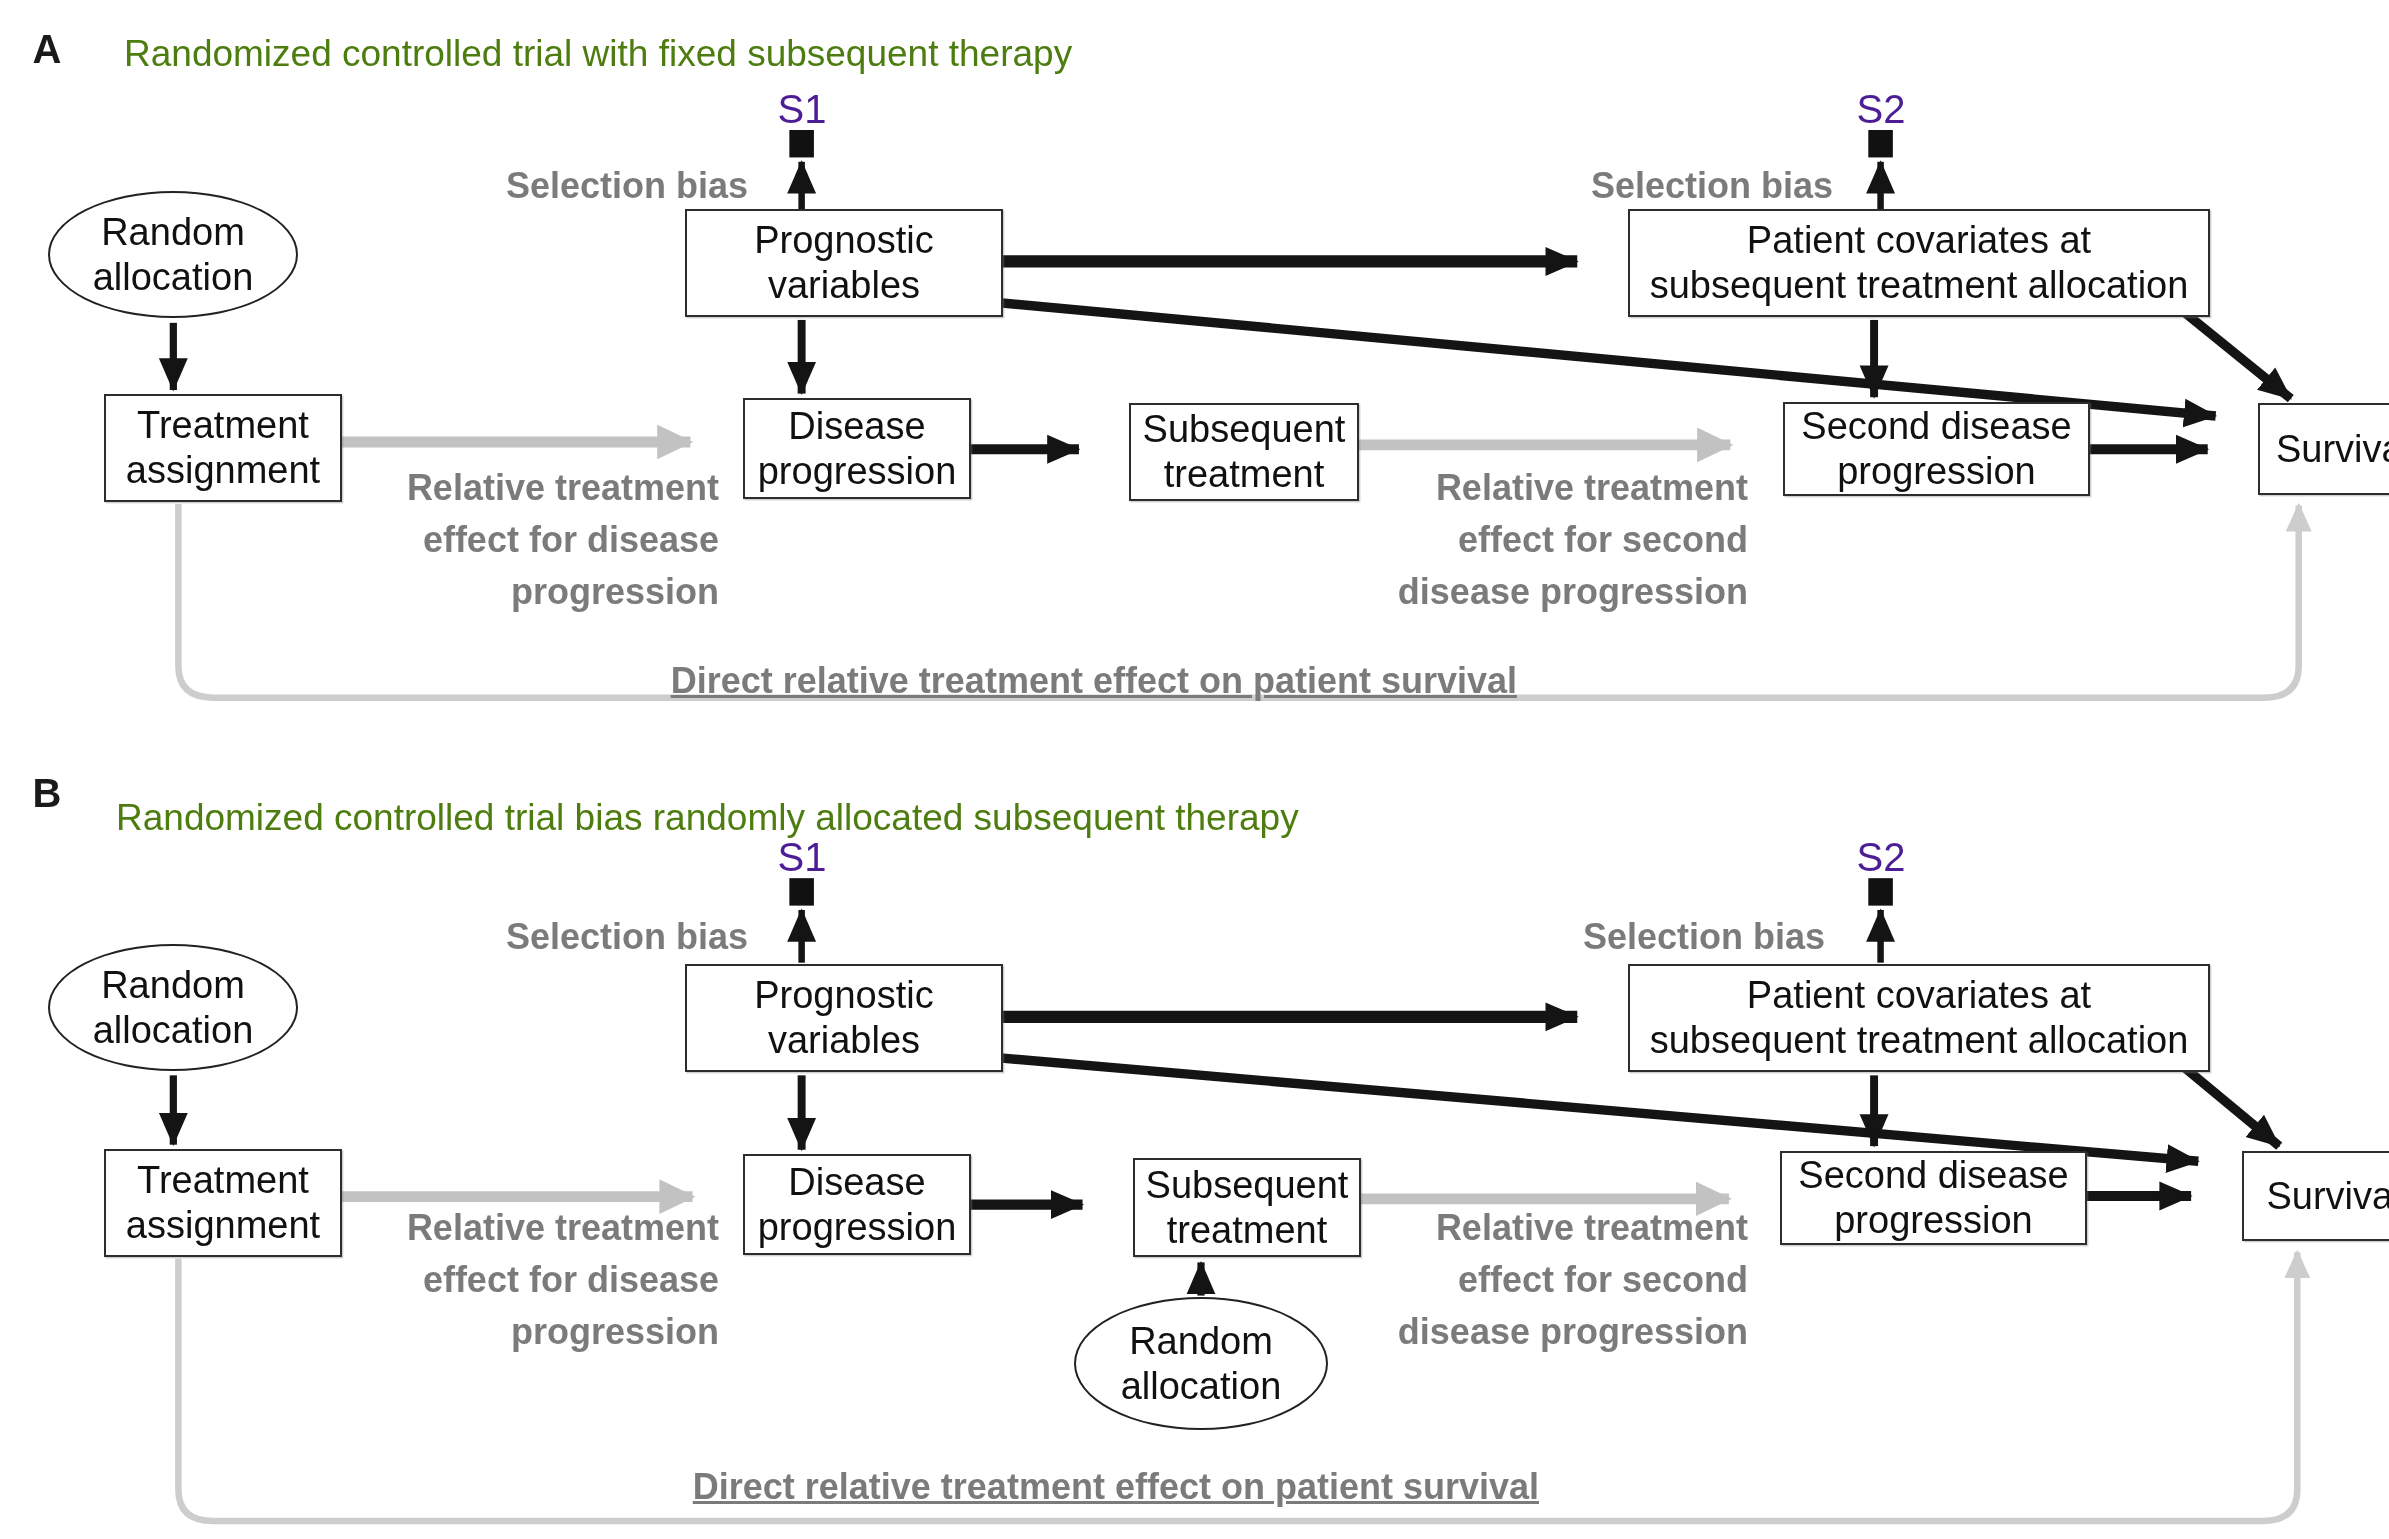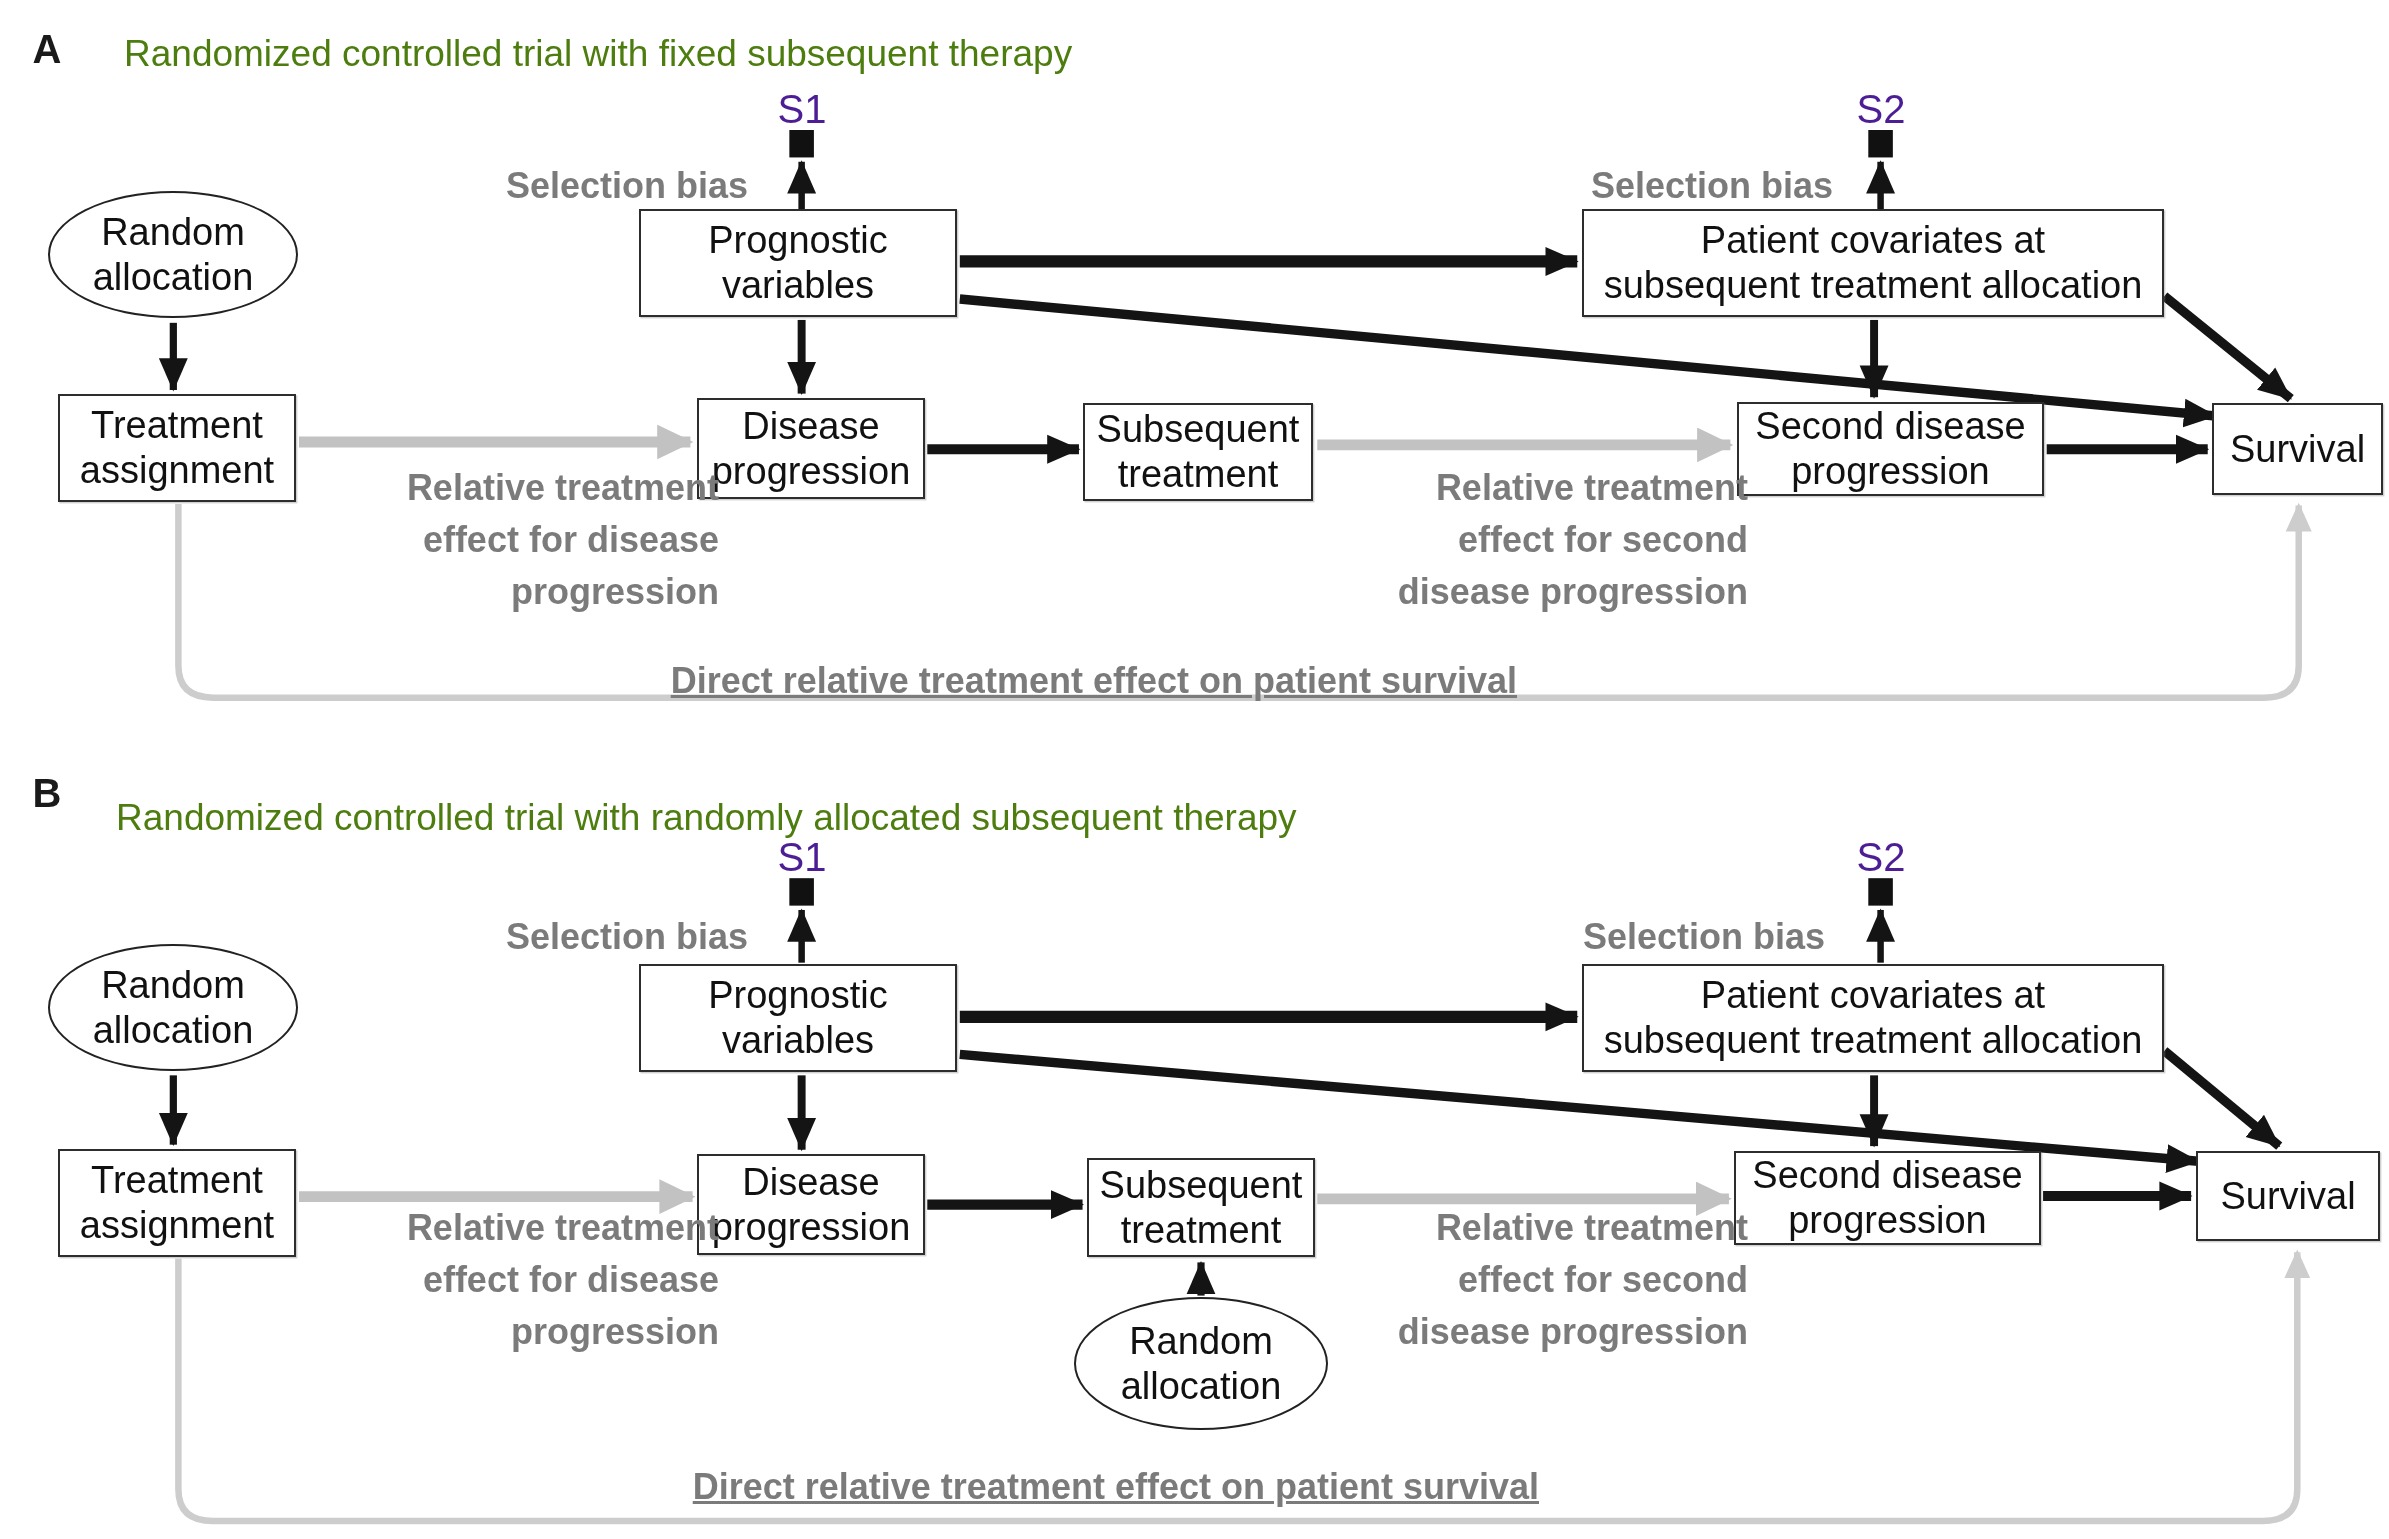--- a/index.html
+++ b/index.html
@@ -18,20 +18,21 @@
   .snode{font-size:40px;color:#4c1d95;text-align:center;}
   .node{
     position:absolute;z-index:2;
     background:#ffffff;
     border:2.9px solid #2d2d2d;
     display:flex;align-items:center;justify-content:center;
     text-align:center;font-size:38px;line-height:45px;color:#111;
     white-space:pre-line;
     box-sizing:border-box;
     box-shadow:1.4px 1.4px 0 rgba(120,120,120,.35);
+    margin-left:46px;
   }
   .ellipse{
     position:absolute;z-index:2;
     background:#ffffff;
     border:2.2px solid #222;
     border-radius:50%;
     display:flex;align-items:center;justify-content:center;
     text-align:center;font-size:38px;line-height:45px;color:#111;
     white-space:pre-line;
     box-sizing:border-box;
@@ -162,21 +163,21 @@
 
   <div class="glabel" id="a-rel1">Relative treatment
 effect for disease
 progression</div>
   <div class="glabel" id="a-rel2">Relative treatment
 effect for second
 disease progression</div>
   <div class="glabel single" id="a-direct">Direct relative treatment effect on patient survival</div>
 
   <div class="txt panel-label" id="b-label">B</div>
-  <div class="txt panel-title" id="b-title">Randomized controlled trial with randomly allocated subsequent therapy</div>
+  <div class="txt panel-title" id="b-title">Randomized controlled trial bias randomly allocated subsequent therapy</div>
   <div class="txt snode" id="b-s1">S1</div>
   <div class="txt snode" id="b-s2">S2</div>
   <div class="glabel right" id="b-selbias-l">Selection bias</div>
   <div class="glabel right" id="b-selbias-r">Selection bias</div>
 
   <div class="ellipse" id="b-rand">Random
 allocation</div>
   <div class="node" id="b-prog">Prognostic
 variables</div>
   <div class="node" id="b-pcov">Patient covariates at

